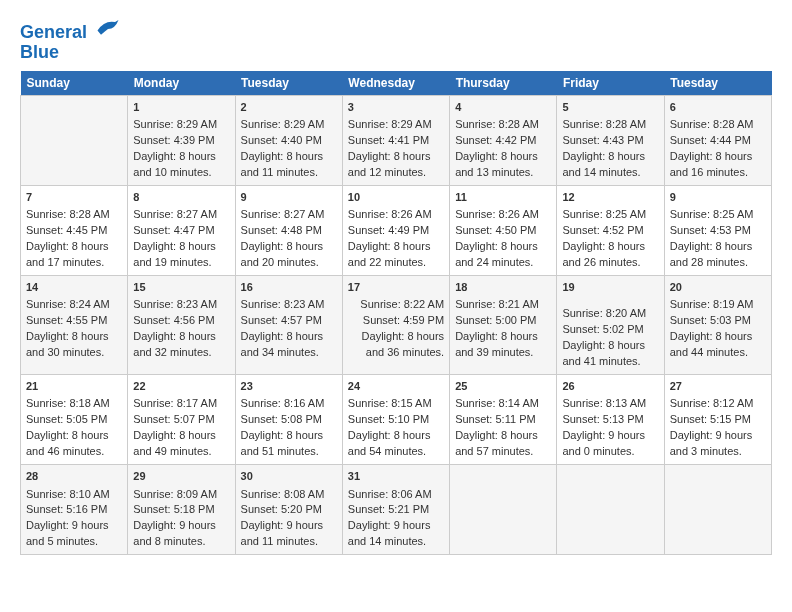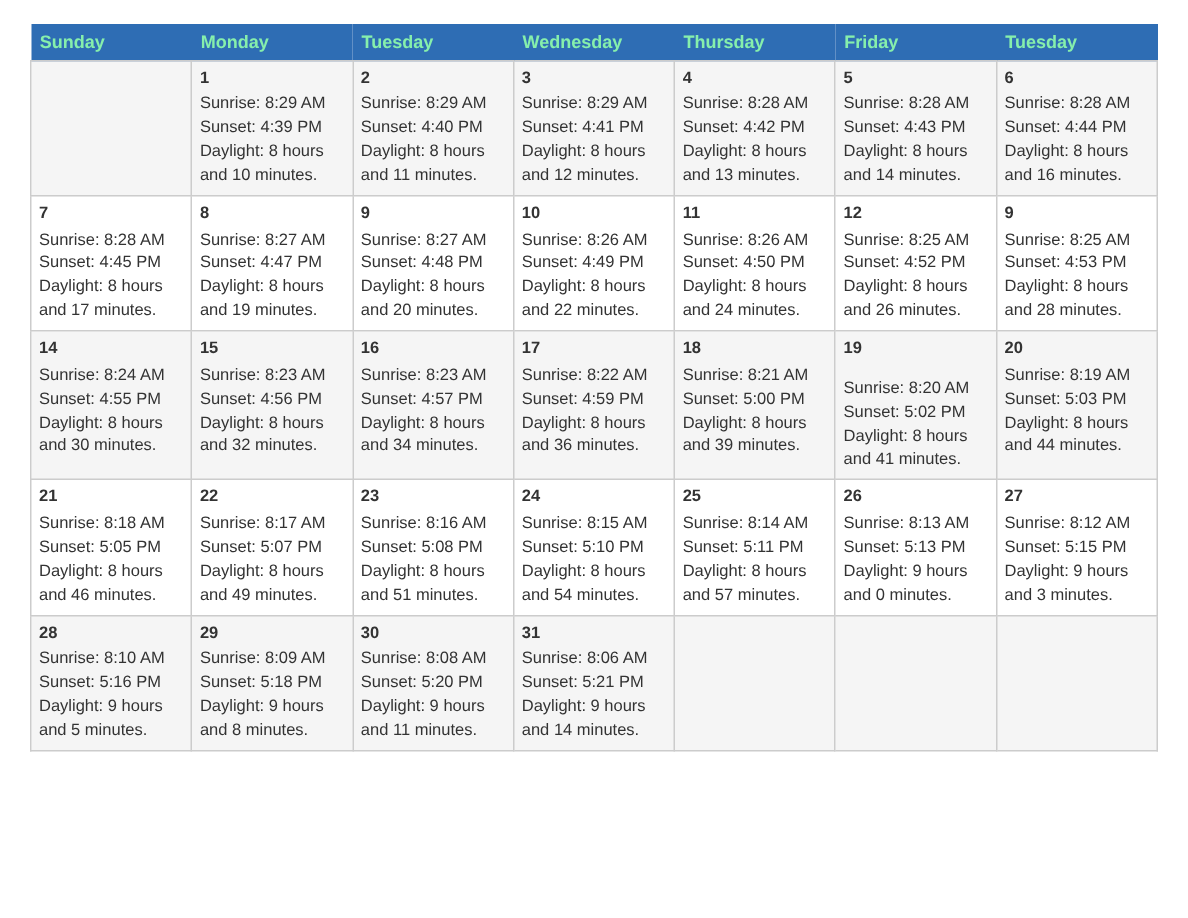--- a/index.html
+++ b/index.html
@@ -52,21 +52,21 @@
       font-weight: normal;
       color: #555;
     }
     table {
       width: 100%;
       border-collapse: collapse;
       font-size: 10.5px;
     }
     thead tr th {
       background-color: #2e6db4;
-      color: #86efac;
+      color: #ffffff;
       padding: 5px 6px;
       text-align: left;
       font-size: 12px;
       font-weight: bold;
     }
     tbody tr td {
       border: 1px solid #ccc;
       padding: 4px 5px;
       vertical-align: top;
       color: #333;
@@ -90,20 +90,37 @@
       line-height: 1.45;
     }
     td.empty {
       background-color: #f5f5f5;
     }
   </style>
 </head>
 <body>
 
 <div class="page">
+  <div class="header">
+    <div class="logo">
+      <div>
+        <div class="logo-text">
+          <span>General</span>
+          <svg class="logo-bird" viewBox="0 0 40 30">
+            <path d="M5,20 Q15,5 30,8 Q25,15 20,12 Q28,10 35,5 Q30,18 20,18 Q15,22 10,26 Z" fill="#1a6bb5"></path>
+          </svg>
+        </div>
+        <div class="logo-text" style="color:#1a6bb5;">Blue</div>
+      </div>
+    </div>
+    <div class="title-block">
+      <h1></h1>
+      <h2></h2>
+    </div>
+  </div>
 
   <table>
     <thead>
       <tr>
       <th>Sunday</th>
           <th>Monday</th>
           <th>Tuesday</th>
           <th>Wednesday</th>
           <th>Thursday</th>
           <th>Friday</th>
@@ -224,21 +241,21 @@
           </td>
           <td>
             <div class="day-num">16</div>
             <div class="day-info" style="white-space: pre-line;">Sunrise: 8:23 AM
 Sunset: 4:57 PM
 Daylight: 8 hours
 and 34 minutes.</div>
           </td>
           <td>
             <div class="day-num">17</div>
-            <div class="day-info" style="white-space: pre-line;">Sunrise: 8:22 AM
+            <div class="day-info" style="white-space: pre-line; text-align: right;">Sunrise: 8:22 AM
 Sunset: 4:59 PM
 Daylight: 8 hours
 and 36 minutes.</div>
           </td>
           <td>
             <div class="day-num">18</div>
             <div class="day-info" style="white-space: pre-line;">Sunrise: 8:21 AM
 Sunset: 5:00 PM
 Daylight: 8 hours
 and 39 minutes.</div>

